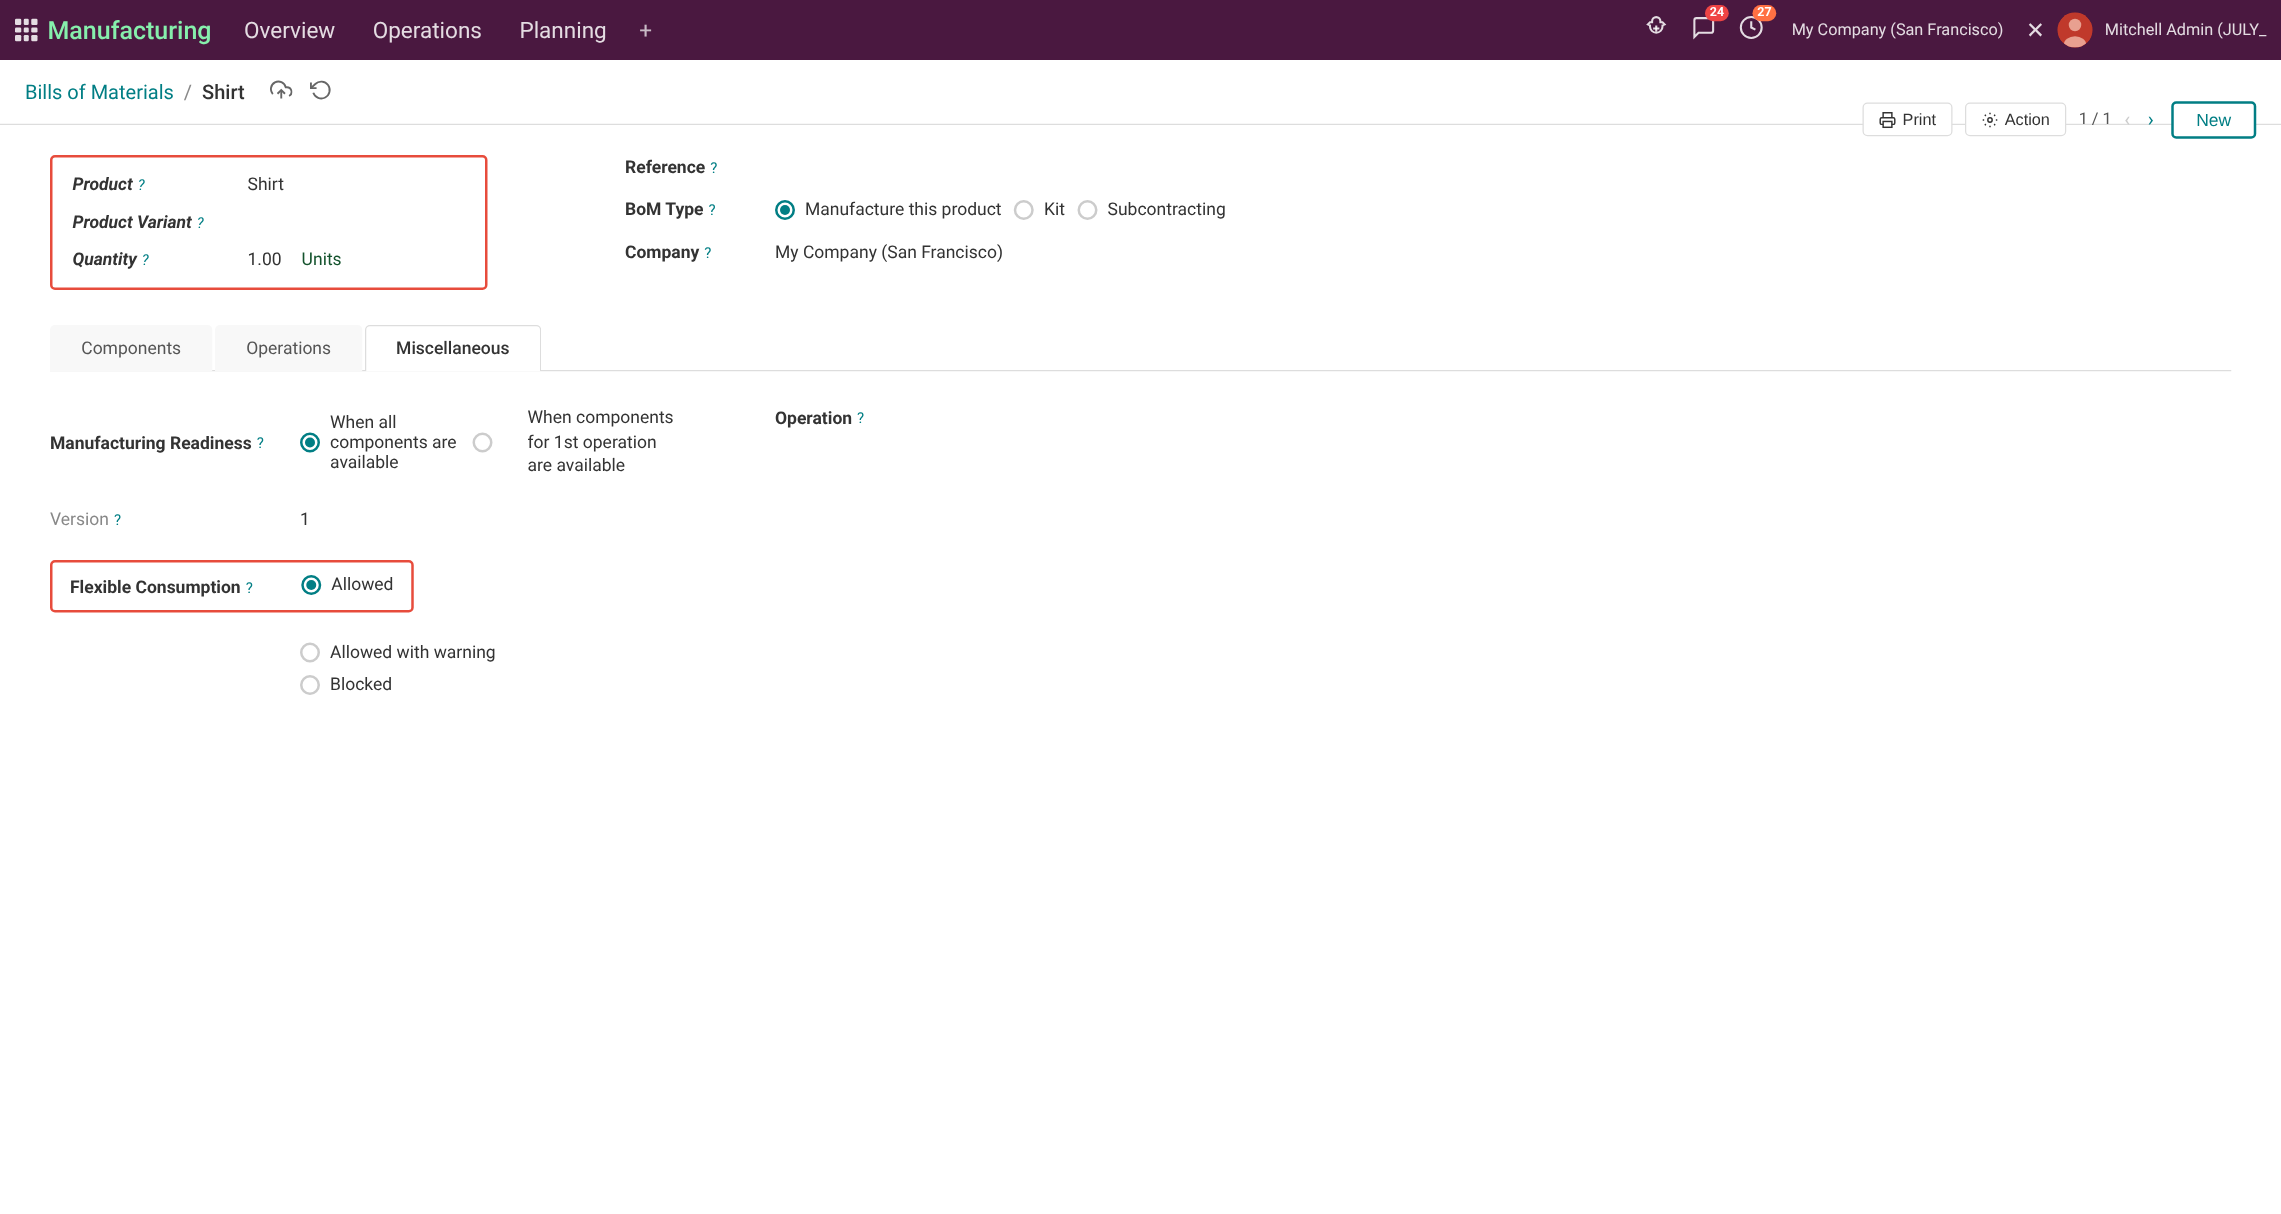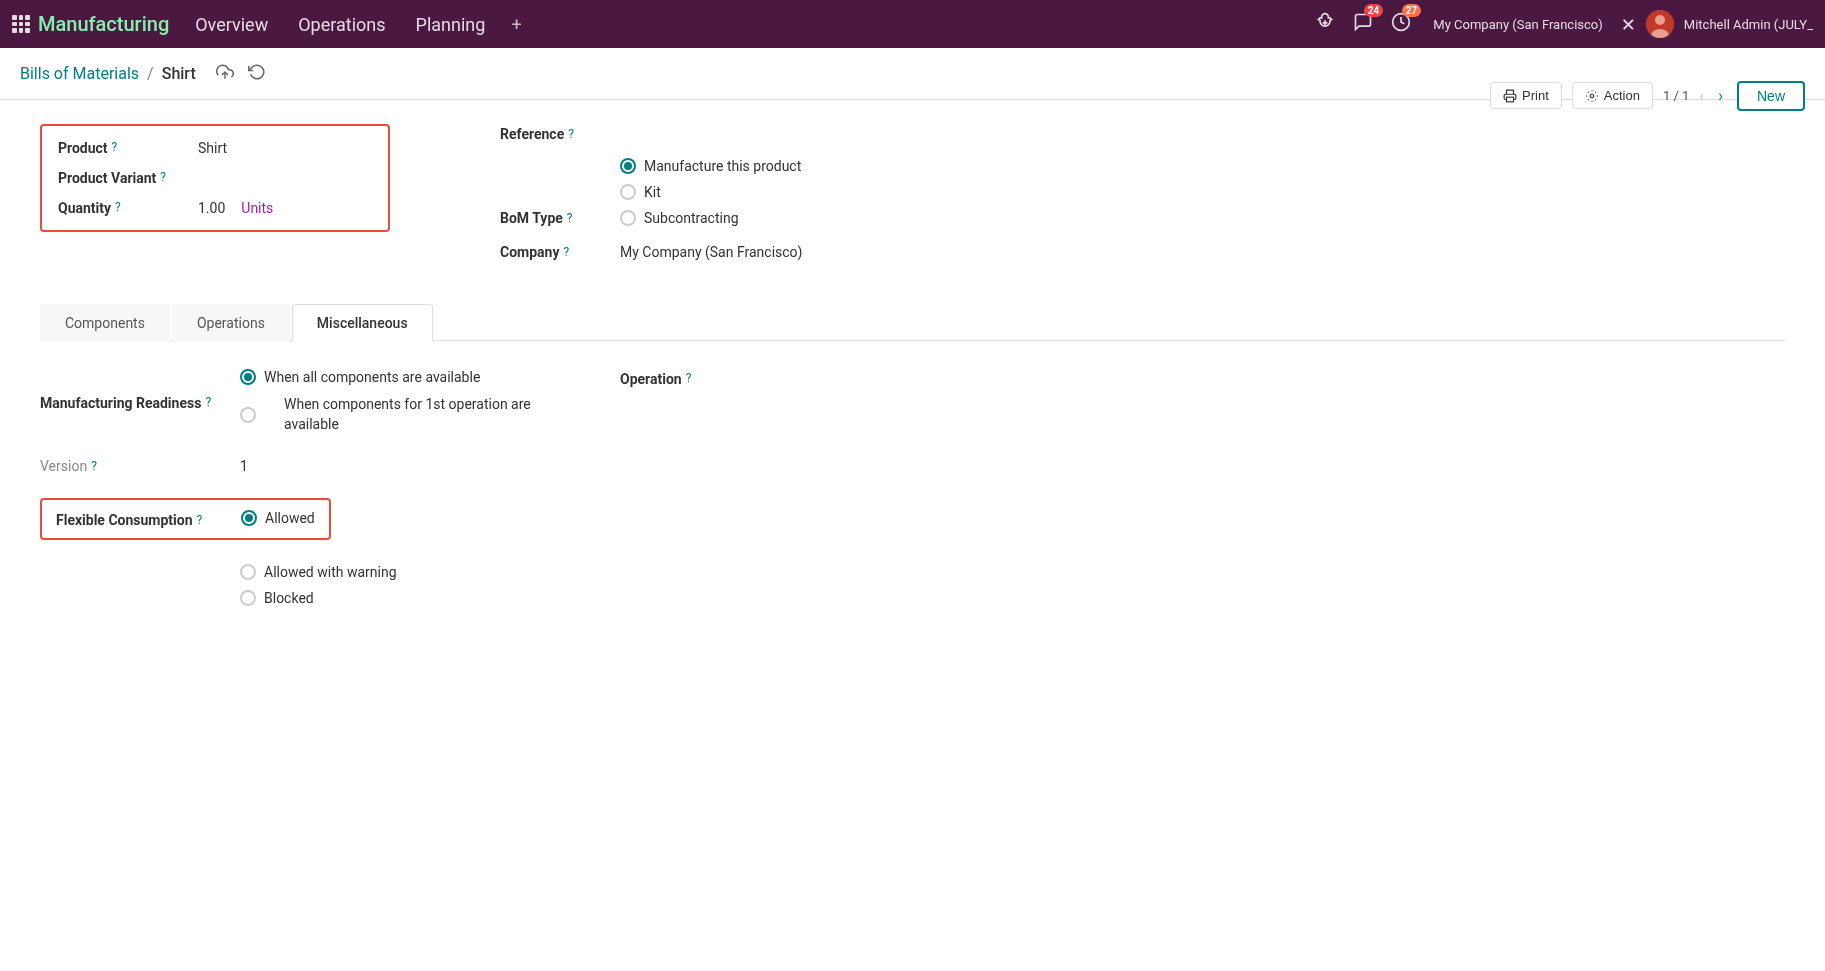--- a/index.html
+++ b/index.html
@@ -107,22 +107,23 @@
       align-items: center;
       margin-bottom: 14px;
     }
     .field-row:last-child { margin-bottom: 0; }
 
     .field-label {
       font-weight: 700;
       color: #333;
       min-width: 140px;
       display: flex;
-      align-items: flex-start;
+      align-items: center;
       gap: 4px;
+      font-style: italic;
     }
 
     .field-help {
       color: #017e84;
       font-size: 12px;
       cursor: pointer;
       font-weight: normal;
     }
 
     .field-value {
@@ -145,21 +146,21 @@
       color: #333;
       min-width: 120px;
       display: flex;
       align-items: center;
       gap: 4px;
       padding-top: 2px;
     }
 
     .radio-group {
       display: flex;
-      flex-direction: column;
+      flex-direction: row;
       gap: 10px;
     }
 
     .radio-option {
       display: flex;
       align-items: center;
       gap: 8px;
       cursor: pointer;
     }
 
@@ -522,14 +523,14 @@
           <span class="field-value field-value-empty"></span>
         </div>
       </div>
     </div>
   </div>
 
 </div>
 
 <style>
 .form-left { position: relative; }
-.quantity-units-inline { color: #a21caf; margin-left: 16px; }
+.quantity-units-inline { color: #14532d; margin-left: 16px; }
 </style>
 
 </body></html>

